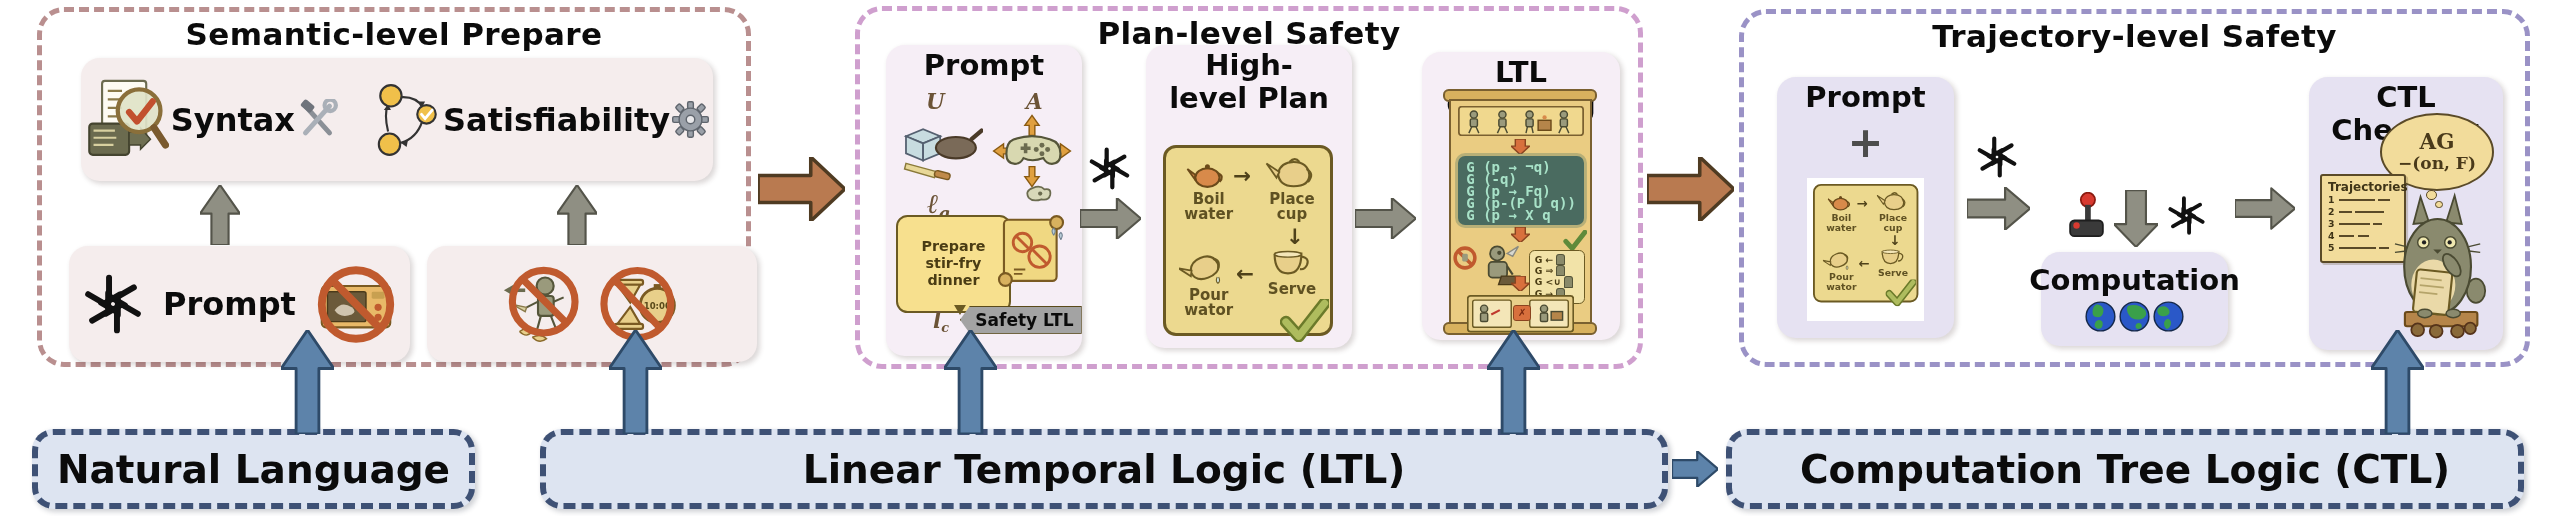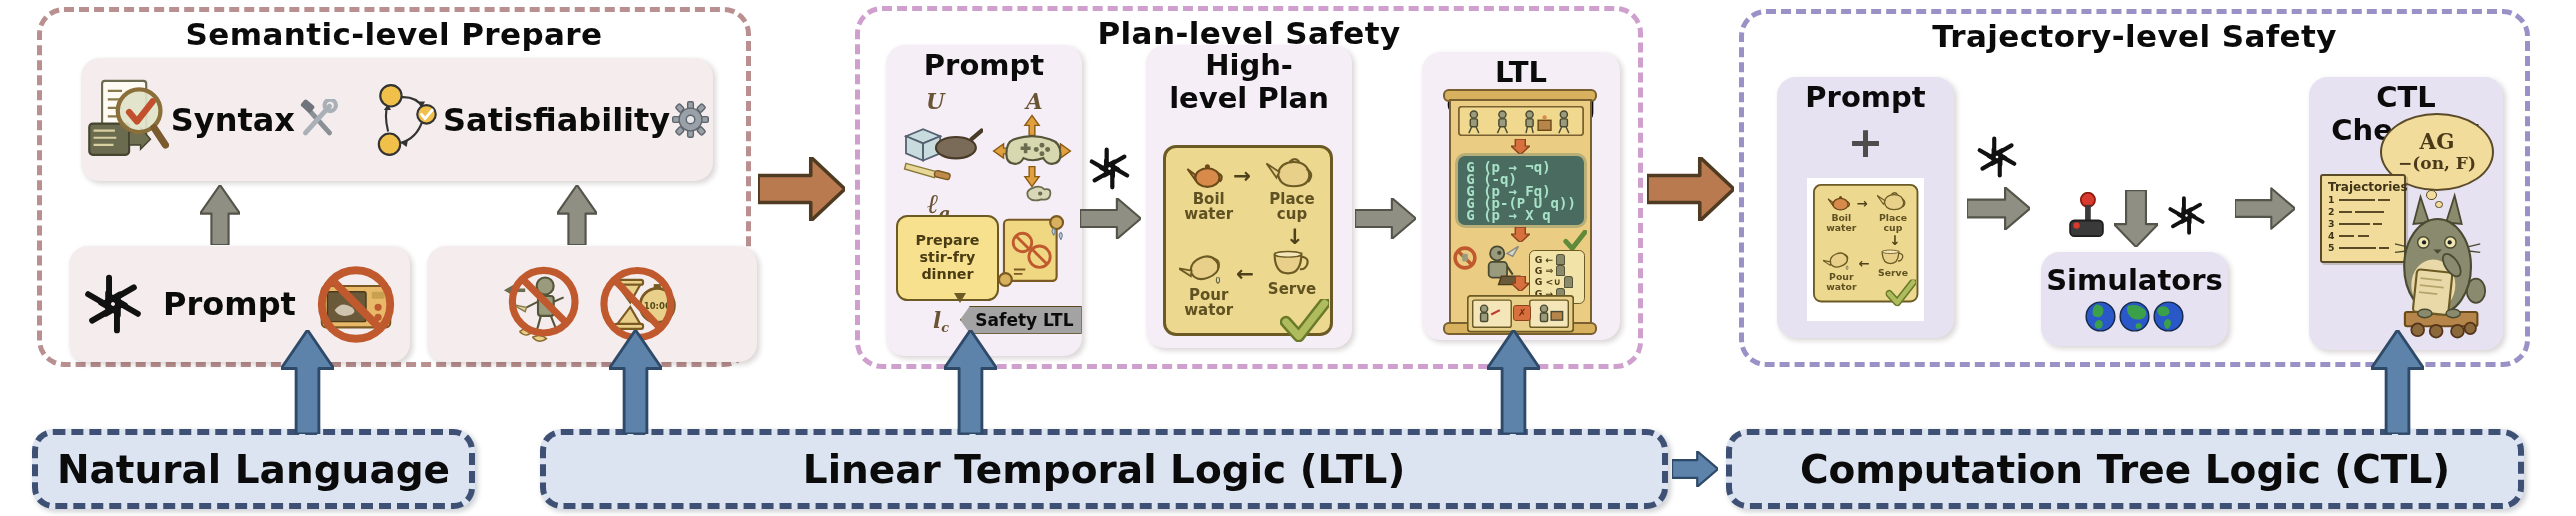--- a/index.html
+++ b/index.html
@@ -261,21 +261,21 @@
       </span>
       <span class="abs serifit" style="left:41px;top:143px;font-size:27px;">
         <span>ℓ</span><span class="sub">g</span>
       </span>
       <span class="abs" style="left:137px;top:140px;">
         <svg width="28.6" height="20" viewBox="0 0 40 28">
           <path d="M8 18 q-6 -10 6 -14 q10 -4 16 2 q10 -2 8 8 q-2 8 -12 6 q-12 4 -18 -2" fill="#d8d8b8" stroke="#6b6b4f" stroke-width="2.5"></path>
           <circle cx="24" cy="12" r="3" fill="#6b6b4f"></circle>
         </svg>
       </span>
-      <div class="bubble" style="left:10px;top:170px;width:87px;height:70px;padding:6px;">Prepare stir-fry dinner</div>
+      <div class="bubble" style="left:10px;top:170px;width:87px;height:70px;padding:12px;">Prepare stir-fry dinner</div>
       <span class="abs" style="left:108px;top:166px;">
         <svg width="74" height="80" viewBox="0 0 104 112">
           <rect x="14" y="12" width="74" height="86" rx="6" fill="#f0d882" stroke="#7a5a22" stroke-width="3"></rect>
           <circle cx="88" cy="16" r="9" fill="#d8b15e" stroke="#7a5a22" stroke-width="3"></circle>
           <circle cx="16" cy="96" r="9" fill="#d8b15e" stroke="#7a5a22" stroke-width="3"></circle>
           <g stroke="#c05a2e" stroke-width="4" fill="none">
             <circle cx="40" cy="44" r="13"></circle>
               <line x1="31" y1="35" x2="49" y2="53"></line>
             <circle cx="64" cy="64" r="15"></circle>
               <line x1="54" y1="54" x2="74" y2="74"></line>
@@ -582,21 +582,21 @@
           <path d="M-6,-40 L-6,-12 L18,2" transform="rotate(120)"></path>
             <path d="M-6,-40 L-6,-12 L18,2" transform="rotate(180)"></path>
           <path d="M-6,-40 L-6,-12 L18,2" transform="rotate(240)"></path>
             <path d="M-6,-40 L-6,-12 L18,2" transform="rotate(300)"></path>
         </g>
       </svg>
     </span>
 
     <div class="ibox fill-traj" style="left:297px;top:238px;width:187px;height:94px;">
       <div style="display:flex;flex-direction:column;align-items:center;justify-content:center;height:100%;gap:2.9px;">
-        <span class="gt-label">Simulators</span>
+        <span class="gt-label">Computation</span>
         <span style="display:flex;gap:1.4px;">
           <span>
             <svg width="33" height="33" viewBox="0 0 46 46">
               <circle cx="23" cy="23" r="20" fill="#2a58c8" stroke="#14284a" stroke-width="2"></circle>
               <path d="M18 6 q10 2 9 10 q-1 8 -8 8 q-8 0 -7 -9 q1 -7 6 -9" fill="#3aa04a"></path>
               <path d="M20 28 q7 0 6 7 q-1 6 -7 5 q-5 -2 -4 -7 q1 -4 5 -5" fill="#3aa04a"></path>
             </svg>
           </span>
           <span>
             <svg width="33" height="33" viewBox="0 0 46 46">

